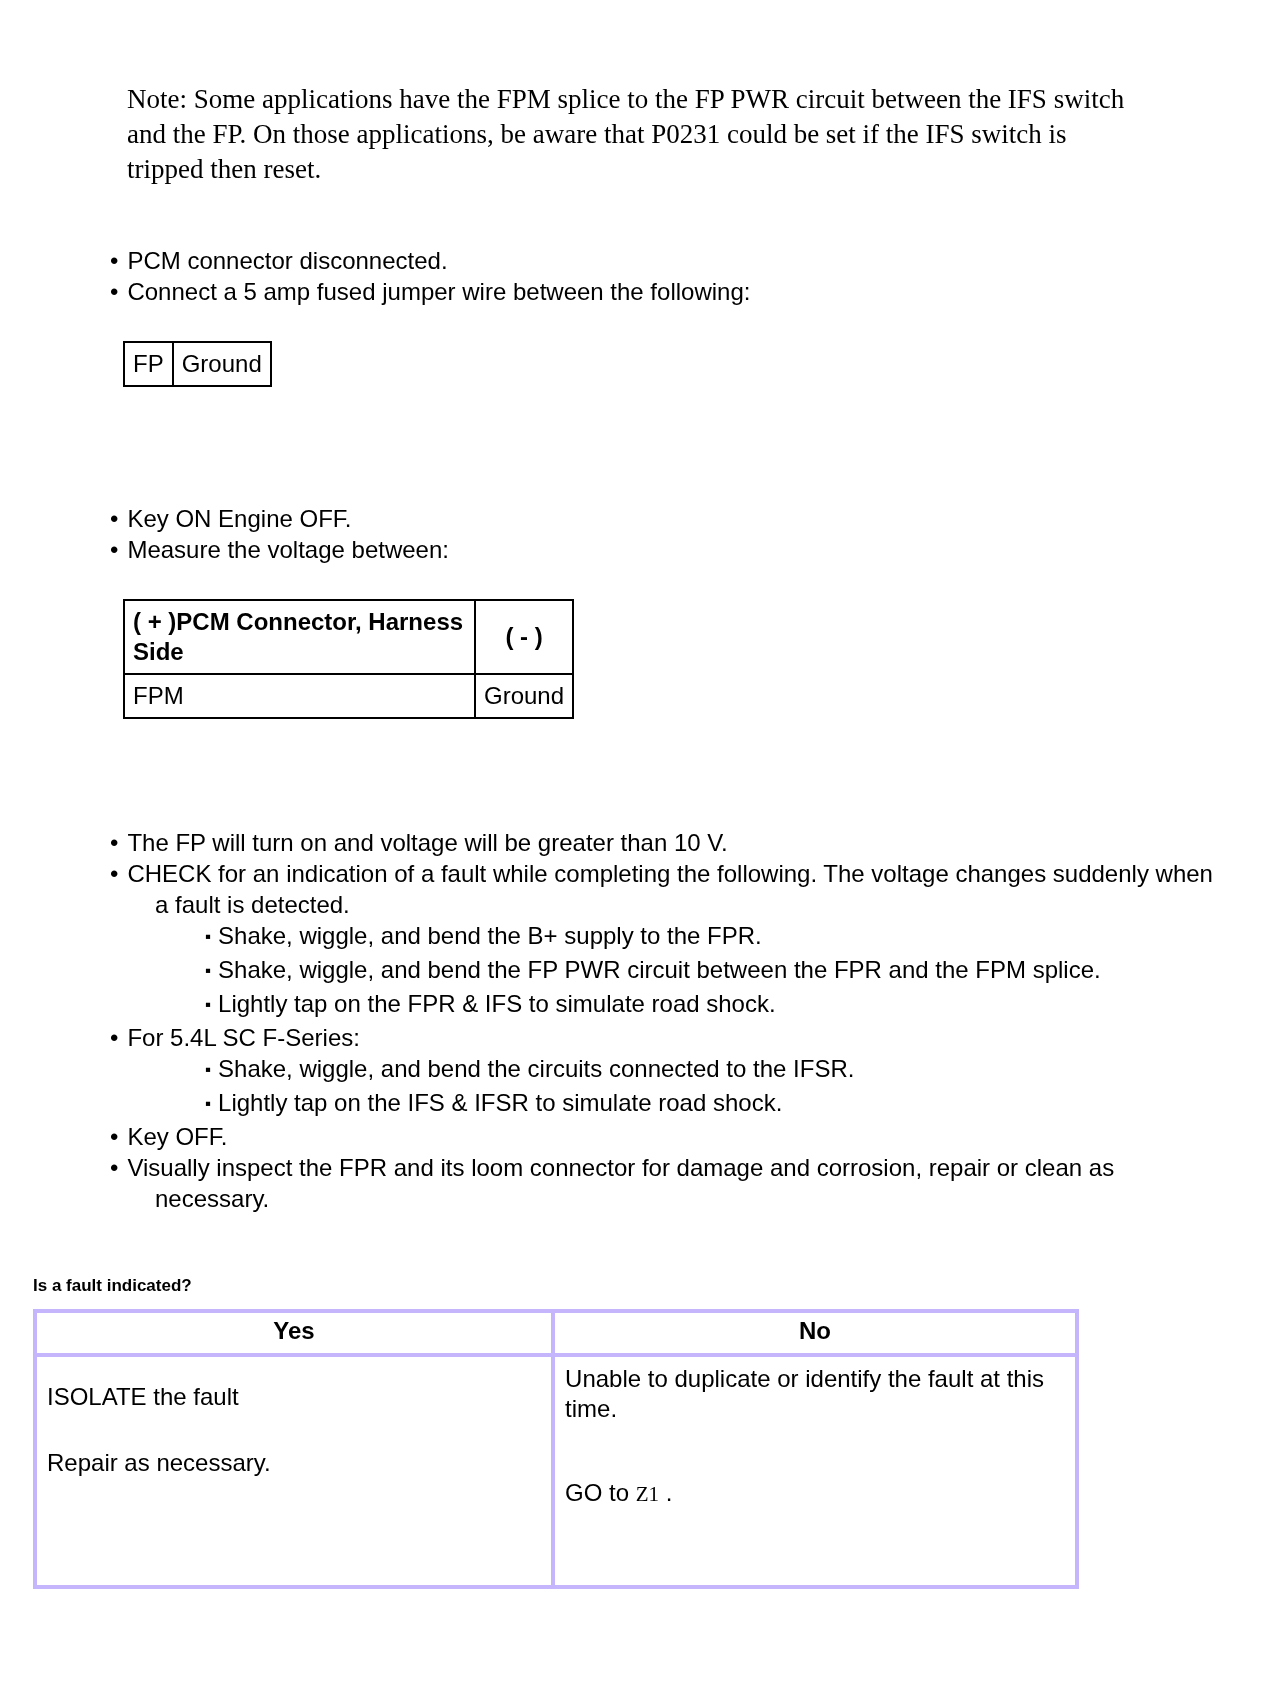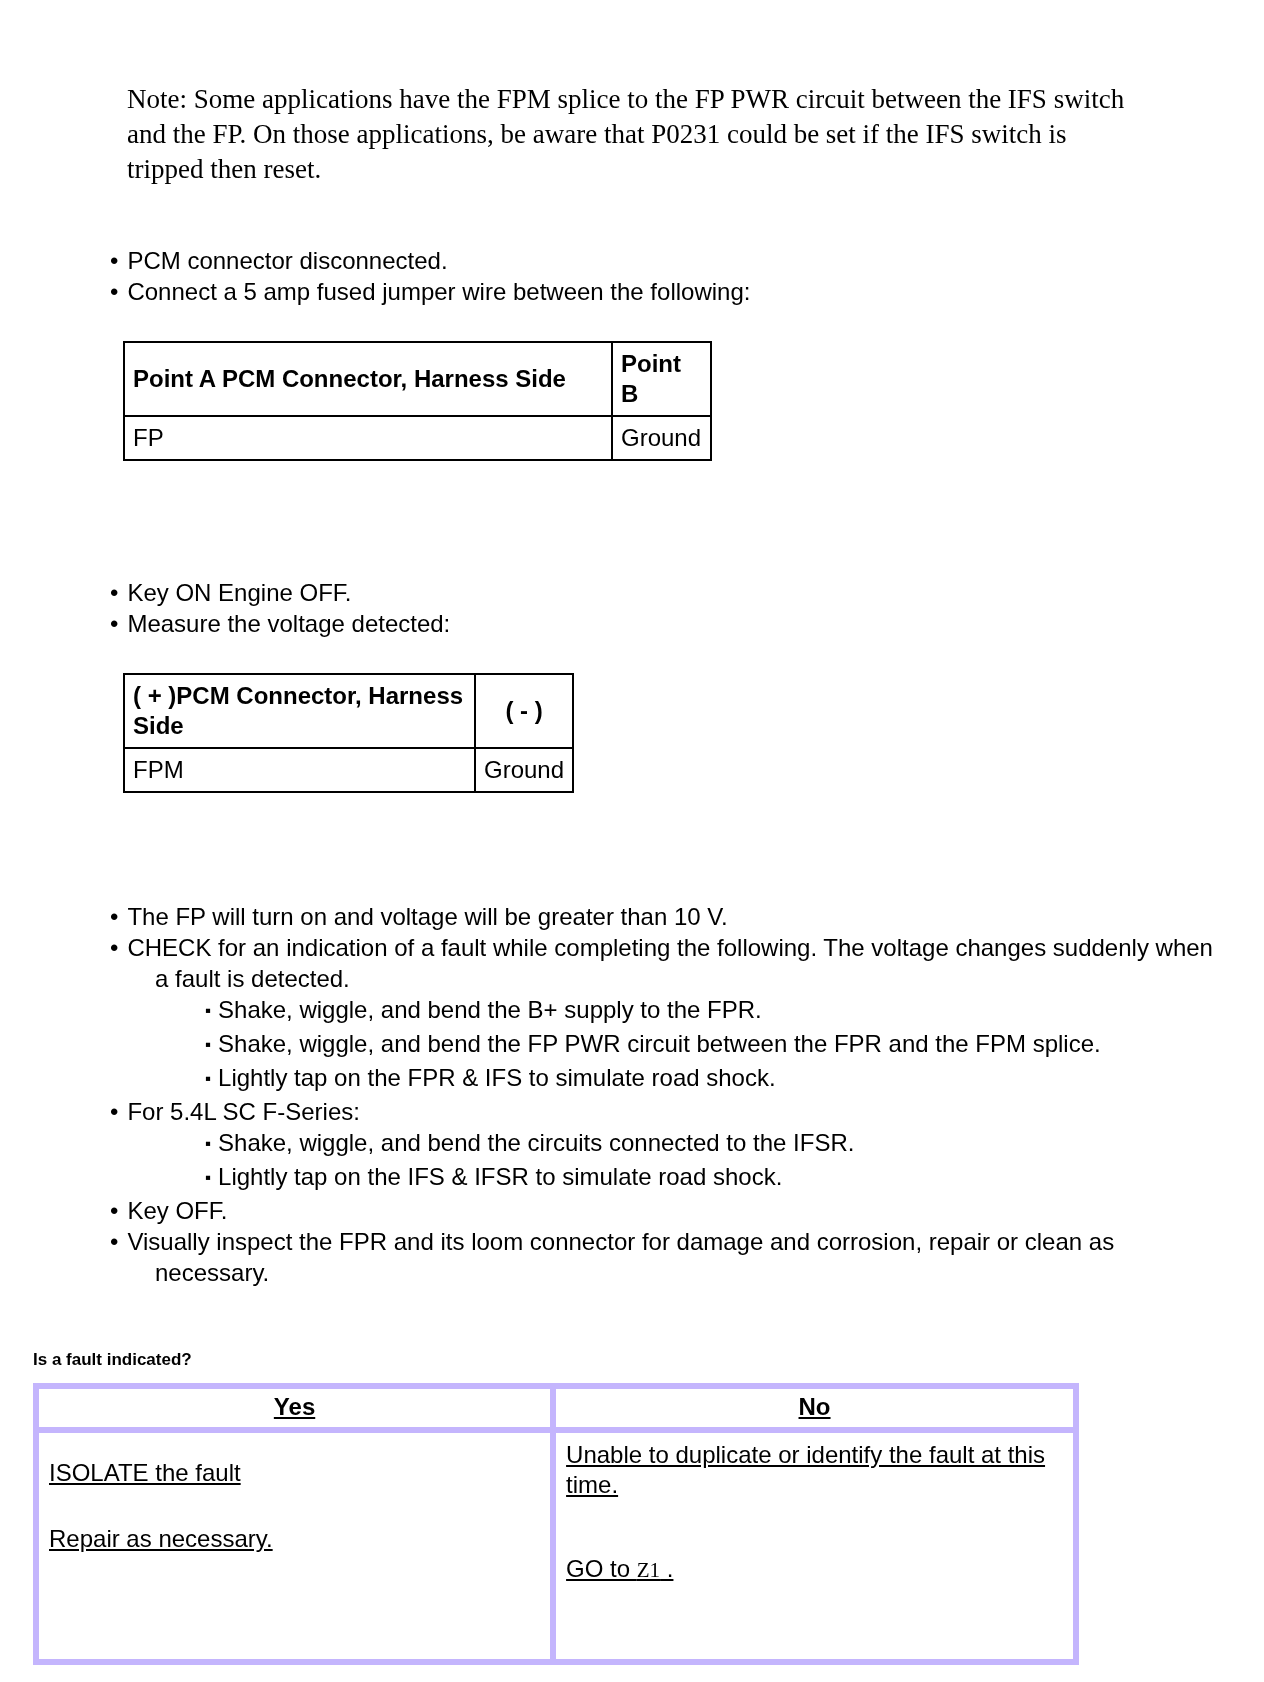--- a/index.html
+++ b/index.html
@@ -91,24 +91,23 @@
 
   table.result-table {
     border-collapse: collapse;
     margin-left: 0px;
     margin-top: 8px;
     width: 1046px;
     font-size: 24px;
     line-height: 30px;
   }
   table.result-table th, table.result-table td {
-    border: 6px solid #c4b5fd;
+    border: 4px solid #c4b5fd;
     padding: 3px 10px;
     vertical-align: top;
-    text-decoration: underline;
   }
   table.result-table th {
     font-weight: bold;
     text-align: center;
     height: 44px;
   }
   table.result-table .col-yes { width: 520px; }
   table.result-table .col-no { width: 526px; }
   table.result-table td { height: 232px; }
   .result-line { margin-top: 4px; }
@@ -128,34 +127,30 @@
 
   <p class="note"><span class="note-label">Note:</span><span> Some applications have the FPM splice to the FP PWR circuit between the IFS switch and the FP. On those applications, be aware that P0231 could be set if the IFS switch is tripped then reset.</span></p>
 
   <ul class="bullets group-1">
     <li><span>PCM connector disconnected.</span></li>
     <li><span>Connect a 5 amp fused jumper wire between the following:</span></li>
   </ul>
 
   <table class="data-table t1">
     <tbody>
-        <tr>
-      <th class="col-a">Point A PCM Connector, Harness Side</th>
-      <th class="col-b">Point B</th>
-    </tr>
     <tr>
       <td>FP</td>
       <td>Ground</td>
     </tr>
   </tbody>
     </table>
 
   <ul class="bullets group-2">
     <li><span>Key ON Engine OFF.</span></li>
-    <li><span>Measure the voltage detected:</span></li>
+    <li><span>Measure the voltage between:</span></li>
   </ul>
 
   <table class="data-table t2">
     <tbody>
         <tr>
       <th class="col-a">( + )PCM Connector, Harness Side</th>
       <th class="col-b">( - )</th>
     </tr>
     <tr>
       <td>FPM</td>

